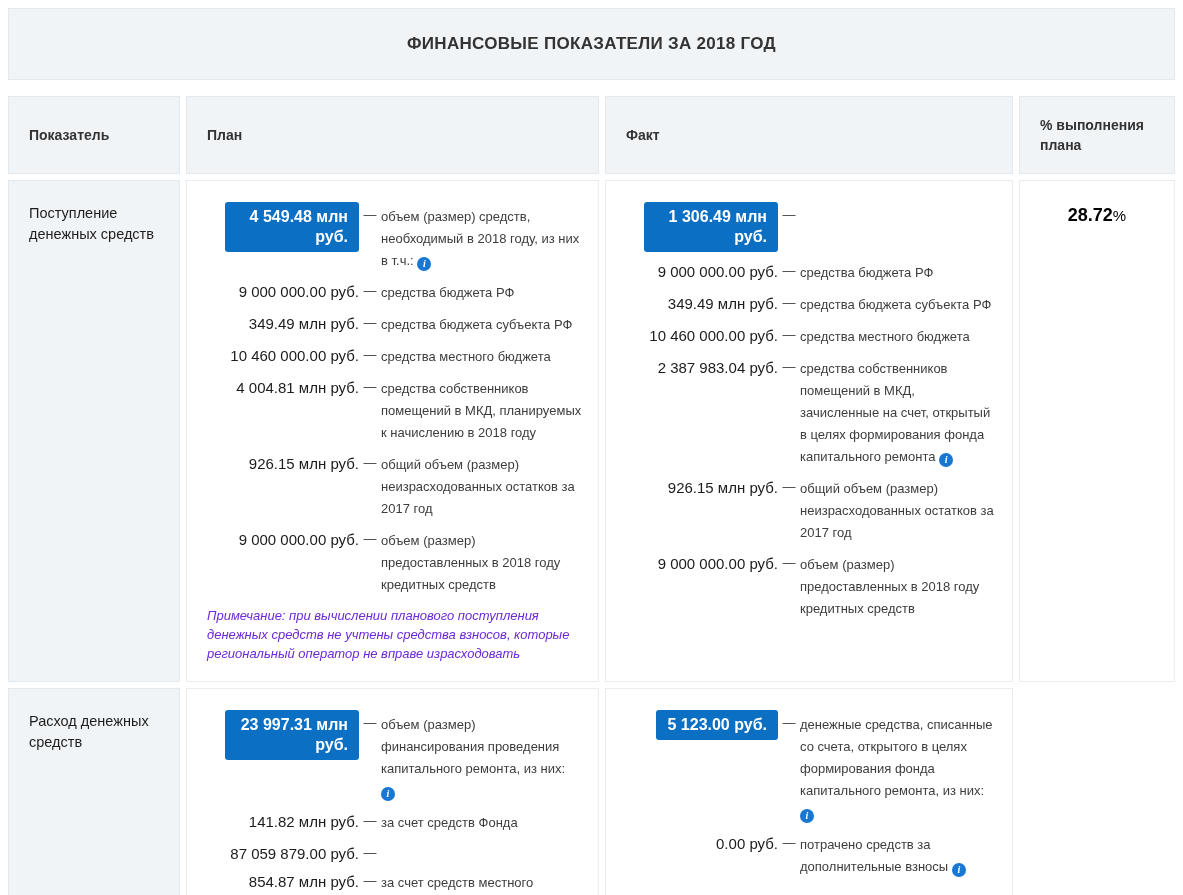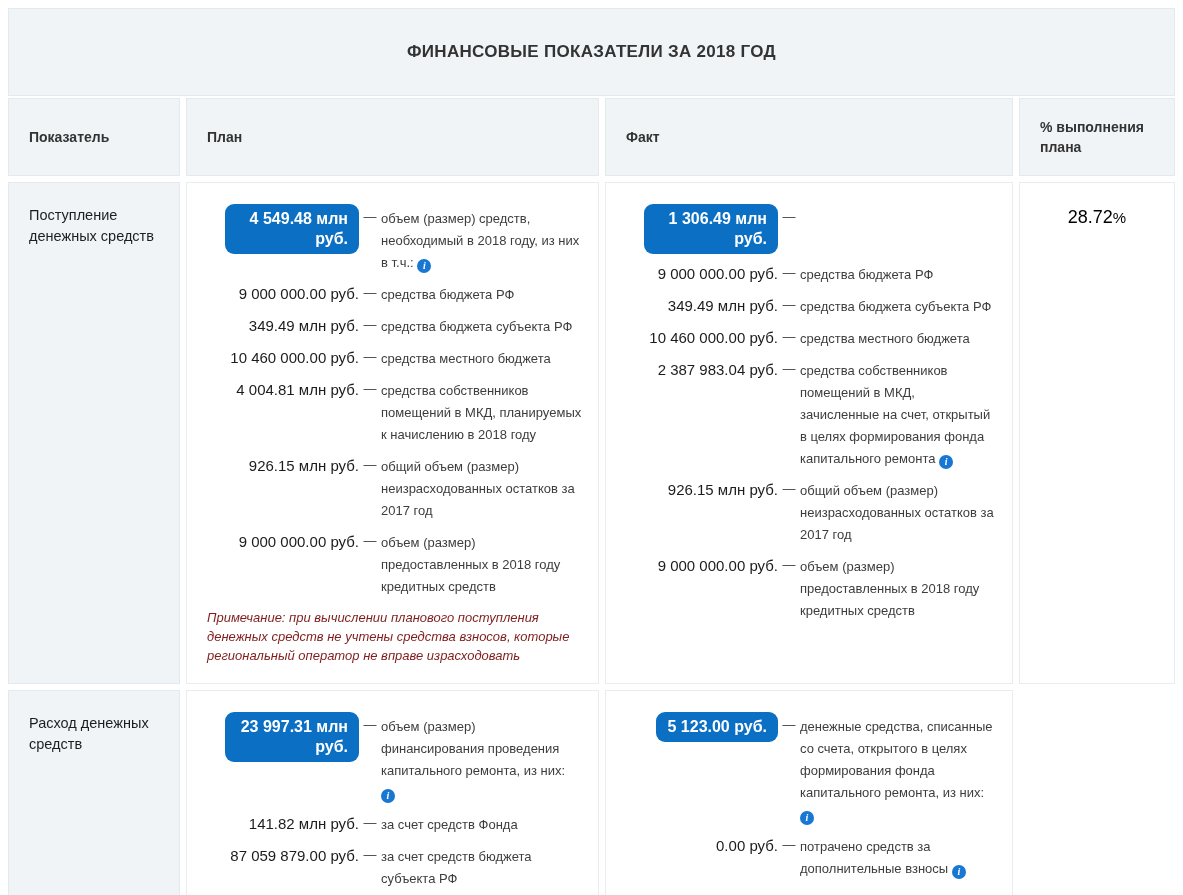--- a/index.html
+++ b/index.html
@@ -1,22 +1,22 @@
 <!DOCTYPE html>
 <html lang="ru"><head>
 <meta charset="utf-8">
 <style>
   * { box-sizing: border-box; }
   html, body { margin: 0; padding: 0; background: #fff; }
   body { font-family: "Liberation Sans", sans-serif; color: #333; width: 1183px; }
   .page { margin: 8px; }
 
   .titlebar {
-    background: #f0f4f7; border: 1px solid #e4e9ee; height: 88px;
-    display: flex; align-items: center; justify-content: center; margin-bottom: 2px;
+    background: #f0f4f7; border: 1px solid #e4e9ee; height: 72px;
+    display: flex; align-items: center; justify-content: center; margin-bottom: 16px;
   }
   .titlebar h1 { margin: 0; font-size: 17px; font-weight: 700; letter-spacing: .3px; color: #333; }
 
   .grid { display: grid; grid-template-columns: 172px 413px 408px 1fr; gap: 6px; background: #fff; }
 
   .cell { min-width: 0; }
   .head {
     background: #f0f4f7; border: 1px solid #e4e9ee; min-height: 78px;
     display: flex; align-items: center; padding: 0 18px 0 20px;
     font-weight: 700; font-size: 14px; line-height: 20px; color: #333;
@@ -30,35 +30,35 @@
   .r1 { min-height: 430px; }
   .r2 { min-height: 292px; }
 
   .entry { display: grid; grid-template-columns: 152px 22px 1fr; margin-bottom: 10px; align-items: start; }
   .val { text-align: right; font-size: 15px; line-height: 17px; color: #1c1c1c; padding-top: 1px; }
   .dash { text-align: center; font-size: 13px; line-height: 17px; color: #3d3d3d; }
   .desc { font-size: 13px; line-height: 22px; color: #3d3d3d; }
 
   .badge {
     display: inline-block; background: #0b6fc4; color: #fff; font-weight: 700;
-    font-size: 16px; line-height: 20px; padding: 5px 11px; border-radius: 9px;
+    font-size: 16px; line-height: 20px; padding: 5px 11px; border-radius: 3px;
     text-align: right; max-width: 134px;
   }
   .b-entry .dash, .b-entry .desc { padding-top: 5px; }
 
   .info {
     display: inline-flex; width: 14px; height: 14px; border-radius: 50%;
     background: #1777d2; color: #fff; align-items: center; justify-content: center;
     font-size: 10px; font-weight: 700; font-style: italic;
     font-family: "Liberation Serif", serif; vertical-align: -2px; cursor: pointer;
   }
 
-  .note { margin-top: 2px; font-style: italic; color: #7f1d1d; font-size: 13px; line-height: 19px; max-width: 378px; }
-
-  .pnum { font-size: 18px; font-weight: 400; color: #000; }
+  .note { margin-top: 2px; font-style: italic; color: #6d28d9; font-size: 13px; line-height: 19px; max-width: 378px; }
+
+  .pnum { font-size: 18px; font-weight: 700; color: #000; }
   .punit { font-size: 15px; font-weight: 400; color: #000; }
 </style>
 </head>
 <body>
 
 <div class="page">
 
   <div class="titlebar">
     <h1>ФИНАНСОВЫЕ ПОКАЗАТЕЛИ ЗА 2018 ГОД</h1>
   </div>
@@ -161,21 +161,20 @@
         <div class="desc"><span>объем (размер) финансирования проведения капитального ремонта, из них:</span> <span class="info">i</span></div>
       </div>
       <div class="entry">
         <div class="val">141.82 млн руб.</div>
         <div class="dash">—</div>
         <div class="desc">за счет средств Фонда</div>
       </div>
       <div class="entry">
         <div class="val">87 059 879.00 руб.</div>
         <div class="dash">—</div>
-        <div class="desc">за счет средств бюджета субъекта РФ</div>
       </div>
       <div class="entry">
         <div class="val">854.87 млн руб.</div>
         <div class="dash">—</div>
         <div class="desc">за счет средств местного бюджета</div>
       </div>
       <div class="entry">
         <div class="val">22 913.57 млн руб.</div>
         <div class="dash">—</div>
       </div>

